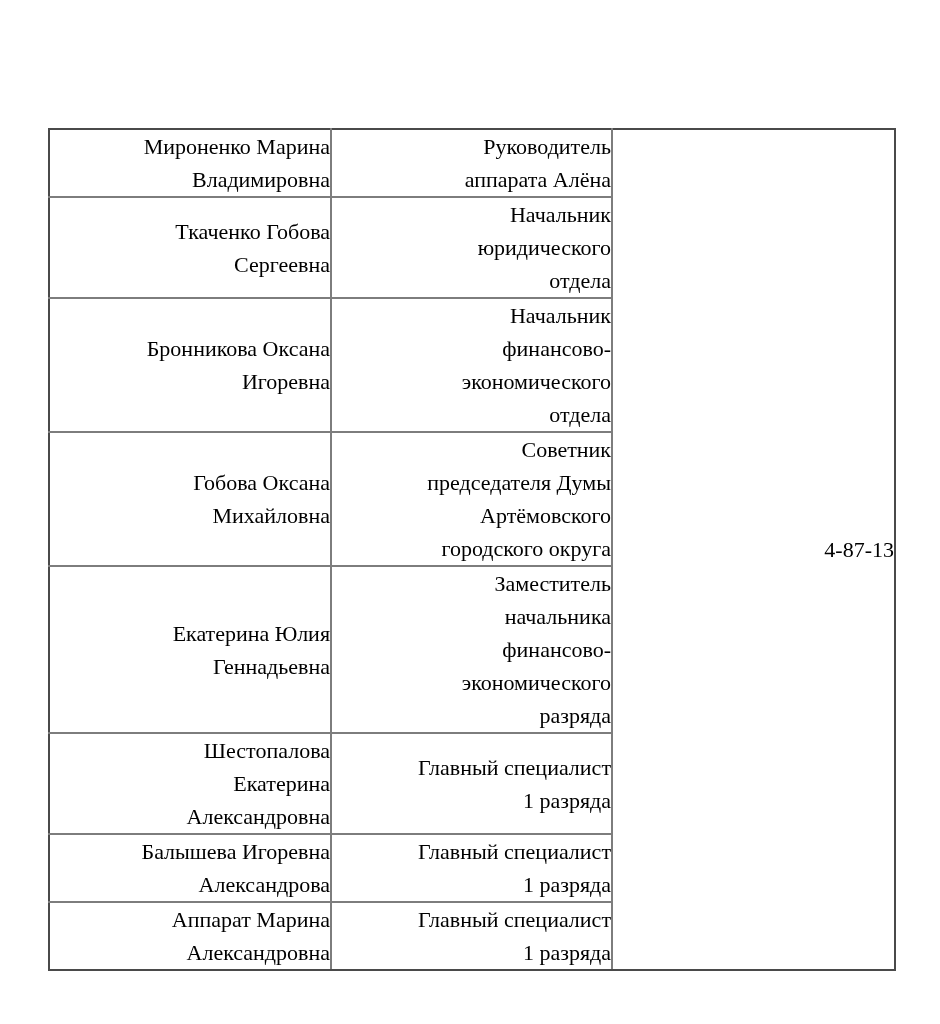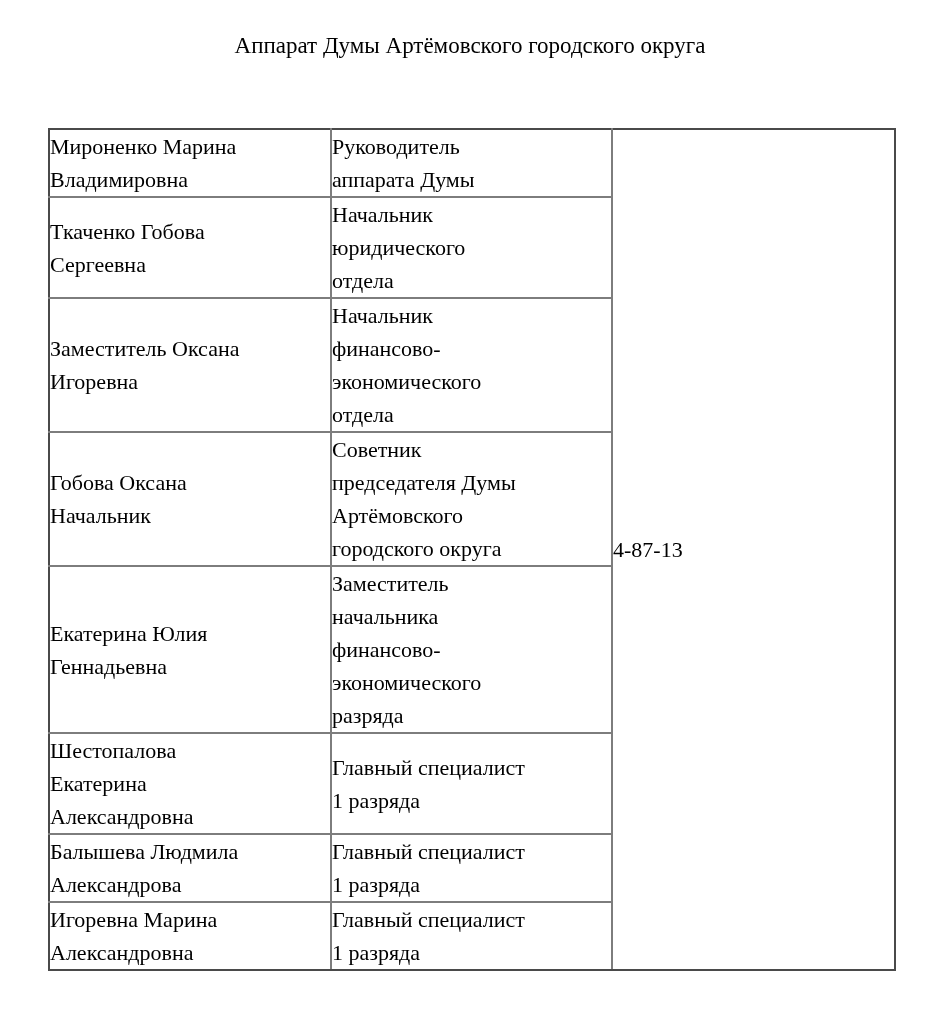--- a/index.html
+++ b/index.html
@@ -32,74 +32,73 @@
     top: 128px;
     width: 846px;
     border-collapse: collapse;
     table-layout: fixed;
     font-size: 22px;
     line-height: 33px;
   }
   .roster-table td {
     border: 2px solid #7d7d7d;
     padding: 0;
-    text-align: left;
+    text-align: right;
     vertical-align: middle;
     white-space: pre-line;
     overflow: hidden;
   }
   
   .roster-table tr:first-child td { border-top-color: #4a4a4a; }
   .roster-table tr:last-child td  { border-bottom-color: #4a4a4a; }
   .roster-table td:first-child    { border-left-color: #4a4a4a; }
   .roster-table td.phone-cell {
     border-right-color: #4a4a4a;
     border-top-color: #4a4a4a;
     border-bottom-color: #4a4a4a;
   }
 </style>
 </head>
 <body>
 
 <div class="page">
 
-  <div class="doc-title">Аппарат Думы Артёмовского городского округа</div>
 
   <table class="roster-table">
     <colgroup>
       <col style="width:282px">
       <col style="width:281px">
       <col style="width:283px">
     </colgroup>
     <tbody>
       <tr>
         <td>Мироненко Марина
 Владимировна</td>
         <td>Руководитель
-аппарата Думы</td>
+аппарата Алёна</td>
         <td class="phone-cell" rowspan="8">4-87-13</td>
       </tr>
       <tr>
         <td>Ткаченко Гобова
 Сергеевна</td>
         <td>Начальник
 юридического
 отдела</td>
       </tr>
       <tr>
-        <td>Заместитель Оксана
+        <td>Бронникова Оксана
 Игоревна</td>
         <td>Начальник
 финансово-
 экономического
 отдела</td>
       </tr>
       <tr>
         <td>Гобова Оксана
-Начальник</td>
+Михайловна</td>
         <td>Советник
 председателя Думы
 Артёмовского
 городского округа</td>
       </tr>
       <tr>
         <td>Екатерина Юлия
 Геннадьевна</td>
         <td>Заместитель
 начальника
@@ -108,27 +107,27 @@
 разряда</td>
       </tr>
       <tr>
         <td>Шестопалова
 Екатерина
 Александровна</td>
         <td>Главный специалист
 1 разряда</td>
       </tr>
       <tr>
-        <td>Балышева Людмила
+        <td>Балышева Игоревна
 Александрова</td>
         <td>Главный специалист
 1 разряда</td>
       </tr>
       <tr>
-        <td>Игоревна Марина
+        <td>Аппарат Марина
 Александровна</td>
         <td>Главный специалист
 1 разряда</td>
       </tr>
     </tbody>
   </table>
 
 </div>
 
 </body></html>

